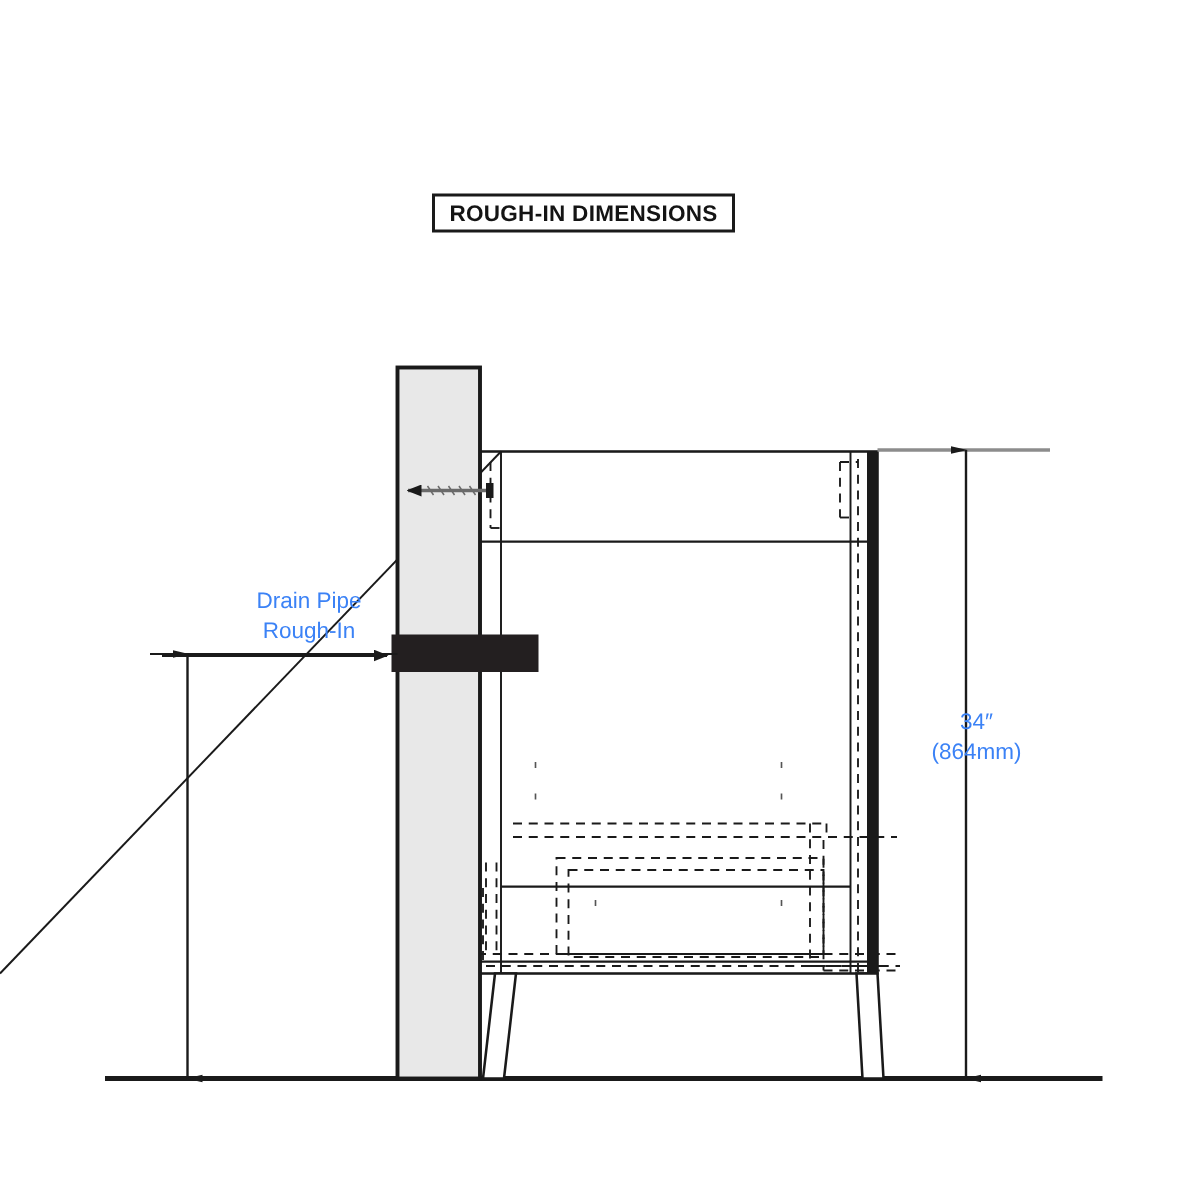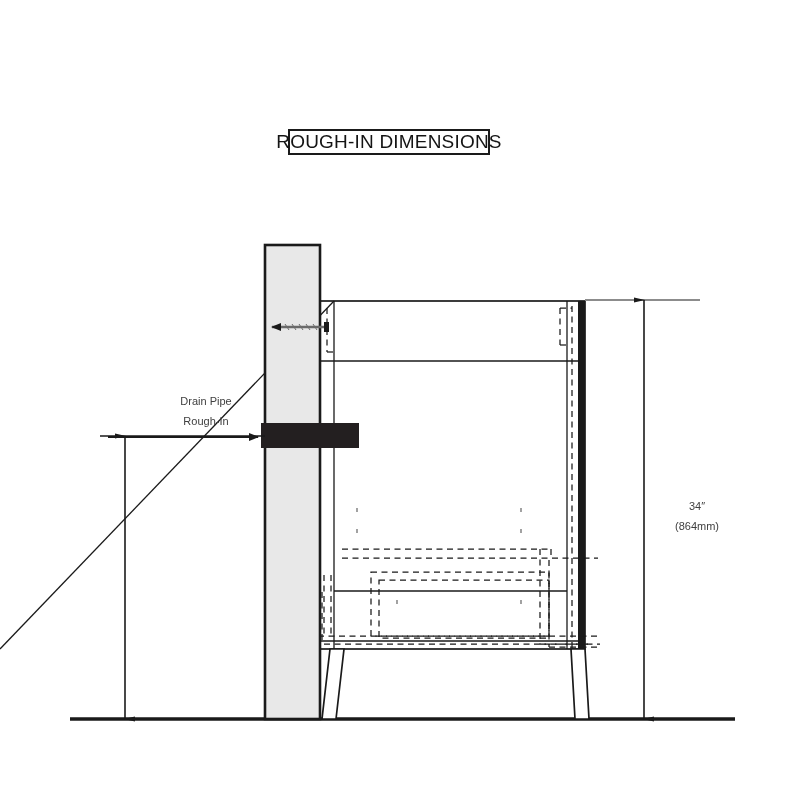--- a/index.html
+++ b/index.html
@@ -26,56 +26,55 @@
     width: 202px;
     height: 26px;
     border: 2px solid #1a1a1a;
     box-sizing: border-box;
     display: flex;
     align-items: center;
     justify-content: center;
     background: #ffffff;
   }
   .title-box .title-text {
-    font-size: 19px;
-    font-weight: normal;
+    font-size: 15px;
+    font-weight: bold;
     letter-spacing: 0.2px;
     color: #141414;
     white-space: nowrap;
   }
   svg.drawing {
     position: absolute;
     left: 0;
     top: 0;
     width: 800px;
     height: 800px;
   }
   .label {
     position: absolute;
-    font-size: 11px;
+    font-size: 15px;
     line-height: 20px;
-    color: #404040;
+    color: #3b82f6;
     text-align: center;
     white-space: nowrap;
   }
   #drain-label {
     left: 146px;
     top: 391px;
     width: 120px;
   }
   #dim-left-label {
     left: 44px;
     top: 562px;
     width: 110px;
   }
   #dim-right-label {
-    left: 642px;
+    left: 596px;
     top: 472px;
     width: 110px;
-    margin-top: 24px;
   }
   .lbl-line { display: block; }
 </style>
 </head>
 <body>
 
 <div id="stage">
 
   <div class="title-box">
     <span class="title-text">ROUGH-IN DIMENSIONS</span>

